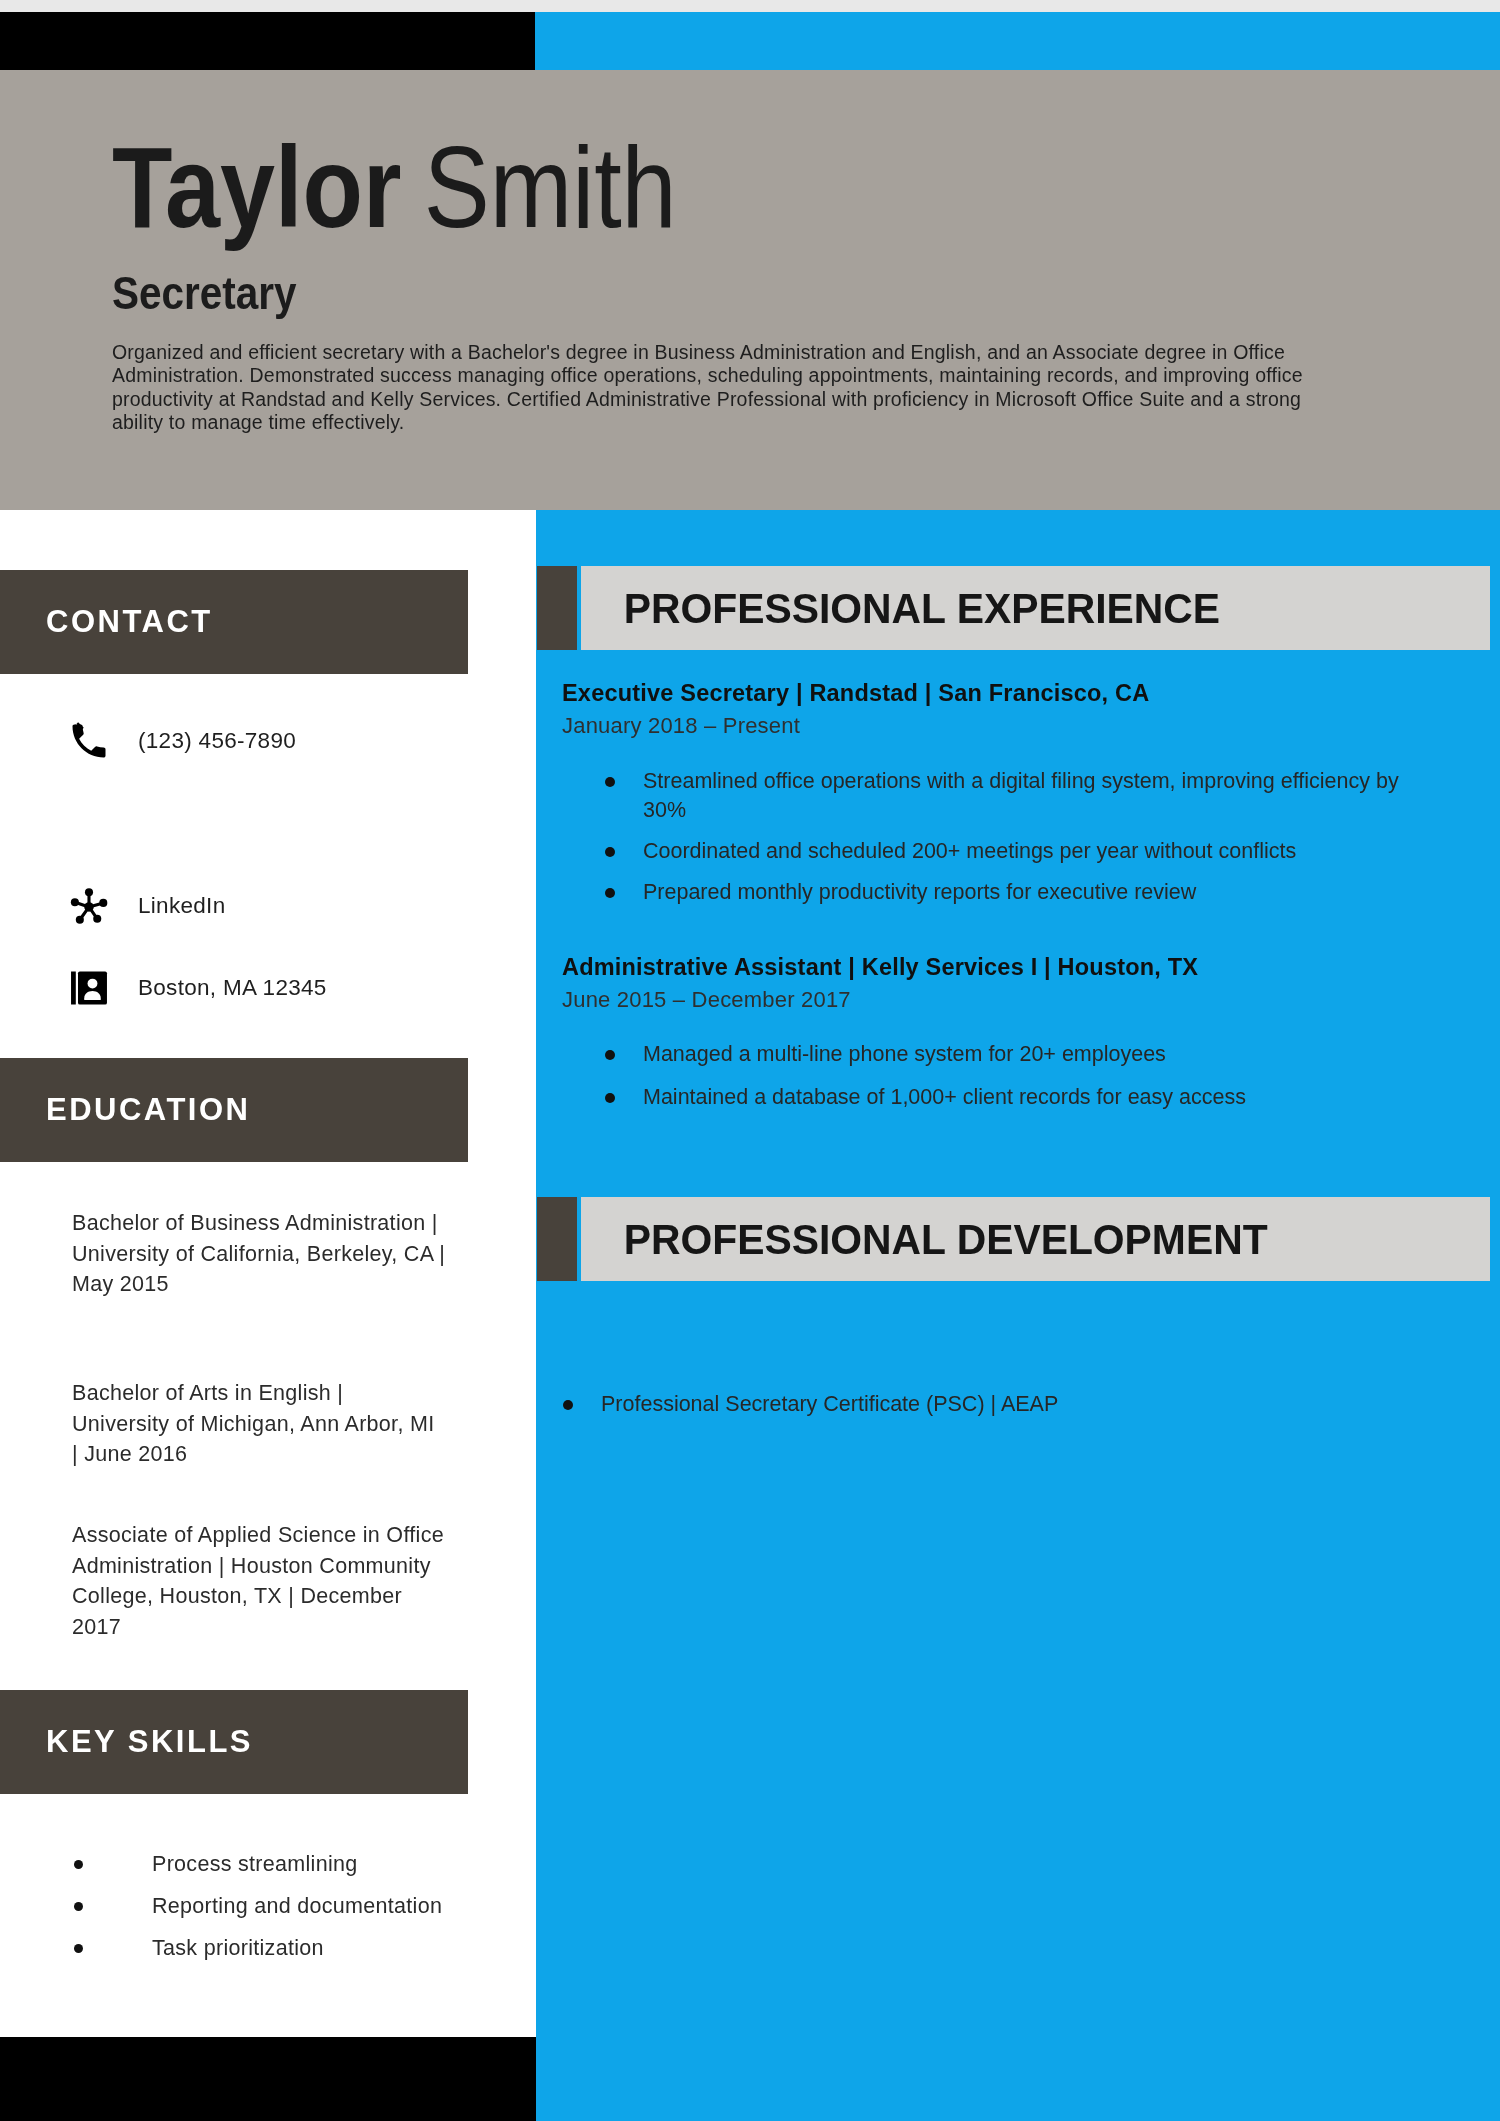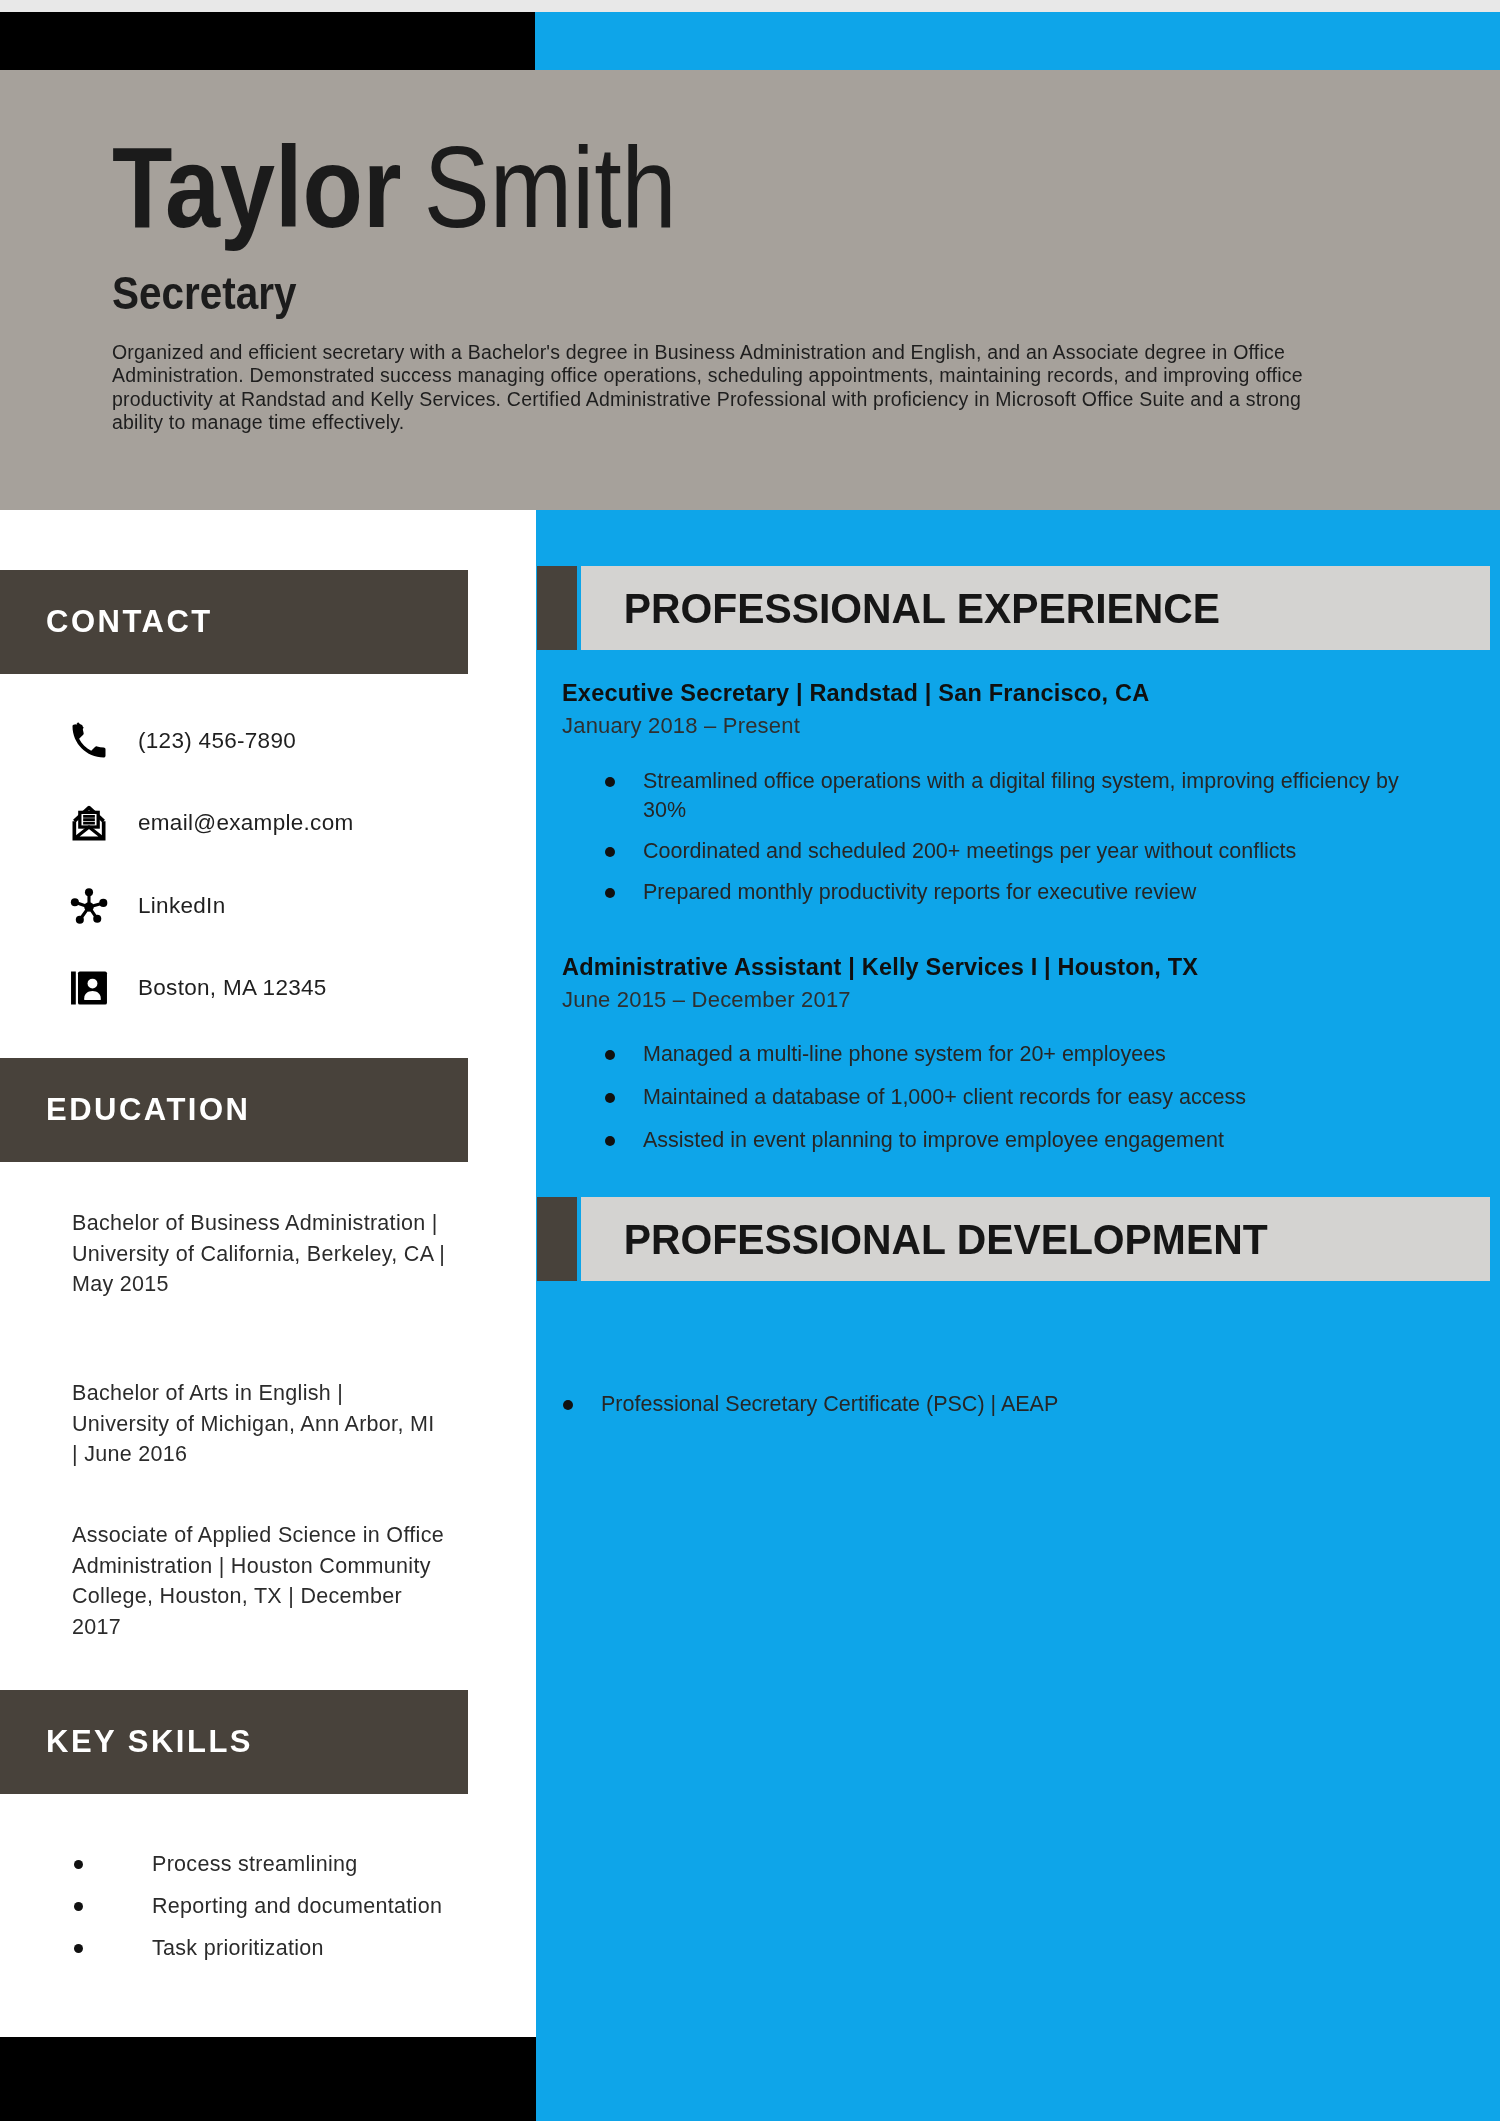--- a/index.html
+++ b/index.html
@@ -108,32 +108,20 @@
   <div class="contact-row row-phone">
     <span class="cicon">
       <svg viewBox="0 0 24 24">
           <path fill="#000" d="M6.62 10.79c1.44 2.83 3.76 5.14 6.59 6.59l2.2-2.2c.27-.27.67-.36 1.02-.24 1.12.37 2.33.57 3.57.57.55 0 1 .45 1 1V20c0 .55-.45 1-1 1-9.39 0-17-7.61-17-17 0-.55.45-1 1-1h3.5c.55 0 1 .45 1 1 0 1.25.2 2.45.57 3.57.11.35.03.74-.25 1.02l-2.2 2.2z"></path>
           <path stroke="#000" stroke-width="1.3" fill="none" d="M4.2 3.4l3.1 3.1M5.6 2.2l3.1 3.1"></path>
         </svg>
     </span>
     <span class="clabel">(123) 456-7890</span>
   </div>
 
-  <div class="contact-row row-email">
-    <span class="cicon">
-      <svg viewBox="0 0 24 24">
-        <path d="M4 11 L12 3.6 L20 11" fill="none" stroke="#000" stroke-width="2" stroke-linejoin="round"></path>
-        <rect x="7" y="6.2" width="10" height="8" fill="#fff" stroke="#000" stroke-width="1.8"></rect>
-        <path d="M8.8 8.4h6.4M8.8 10.2h6.4M8.8 12h6.4" stroke="#000" stroke-width="1.5"></path>
-        <path d="M4 11 V20.6 H20 V11" fill="none" stroke="#000" stroke-width="2"></path>
-        <path d="M4.3 20.3 L12 14.2 L19.7 20.3 Z" fill="#fff" stroke="#000" stroke-width="1.8" stroke-linejoin="round"></path>
-      </svg>
-    </span>
-    <span class="clabel">email@example.com</span>
-  </div>
 
   <div class="contact-row row-linkedin">
     <span class="cicon">
       <svg viewBox="0 0 24 24">
         <g stroke="#000" stroke-width="1.7">
           <path d="M12 12.5 L12 4.5M12 12.5 L4.3 10M12 12.5 L19.8 10.3M12 12.5 L7 19.5M12 12.5 L16.5 19"></path>
         </g>
         <g fill="#000">
           <circle cx="12" cy="12.5" r="2.6"></circle>
           <circle cx="12" cy="4.5" r="2.2"></circle>
@@ -205,24 +193,20 @@
   <div class="job-title jt-2">Administrative Assistant  | Kelly Services I  | Houston, TX</div>
   <div class="job-date jd-2">June 2015 – December 2017</div>
   <div class="xp-bullet xb-4">
     <span class="dot"></span>
     <span class="btext">Managed a multi-line phone system for 20+ employees</span>
   </div>
   <div class="xp-bullet xb-5">
     <span class="dot"></span>
     <span class="btext">Maintained a database of 1,000+ client records for easy access</span>
   </div>
-  <div class="xp-bullet xb-6">
-    <span class="dot"></span>
-    <span class="btext">Assisted in event planning to improve employee engagement</span>
-  </div>
 
   <div class="band-square sq-dev"></div>
   <div class="band-rect band-dev">
     <span class="band-label">PROFESSIONAL DEVELOPMENT</span>
   </div>
   <div class="dev-bullet db-3">
     <span class="dot"></span>
     <span class="btext">Professional Secretary Certificate (PSC) | AEAP</span>
   </div>
 

